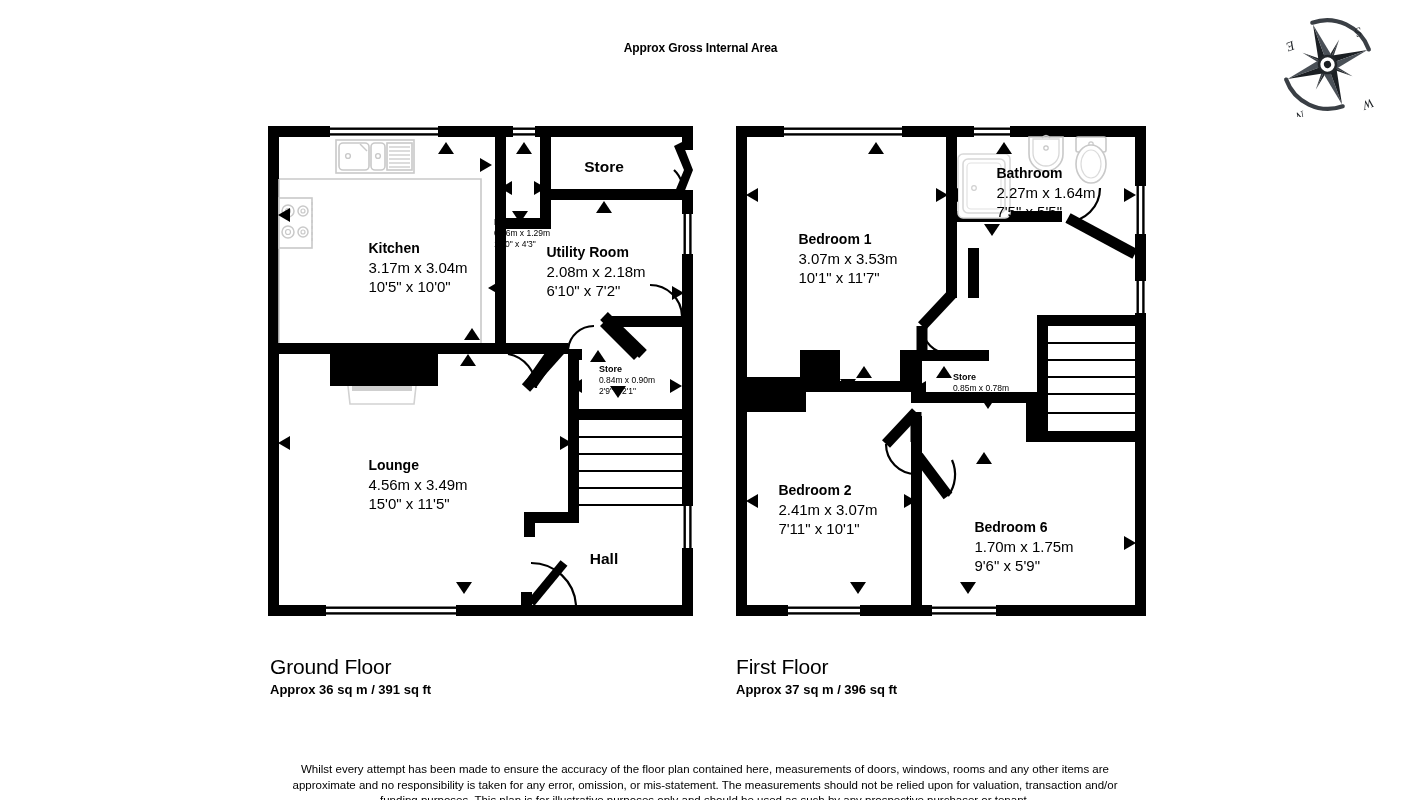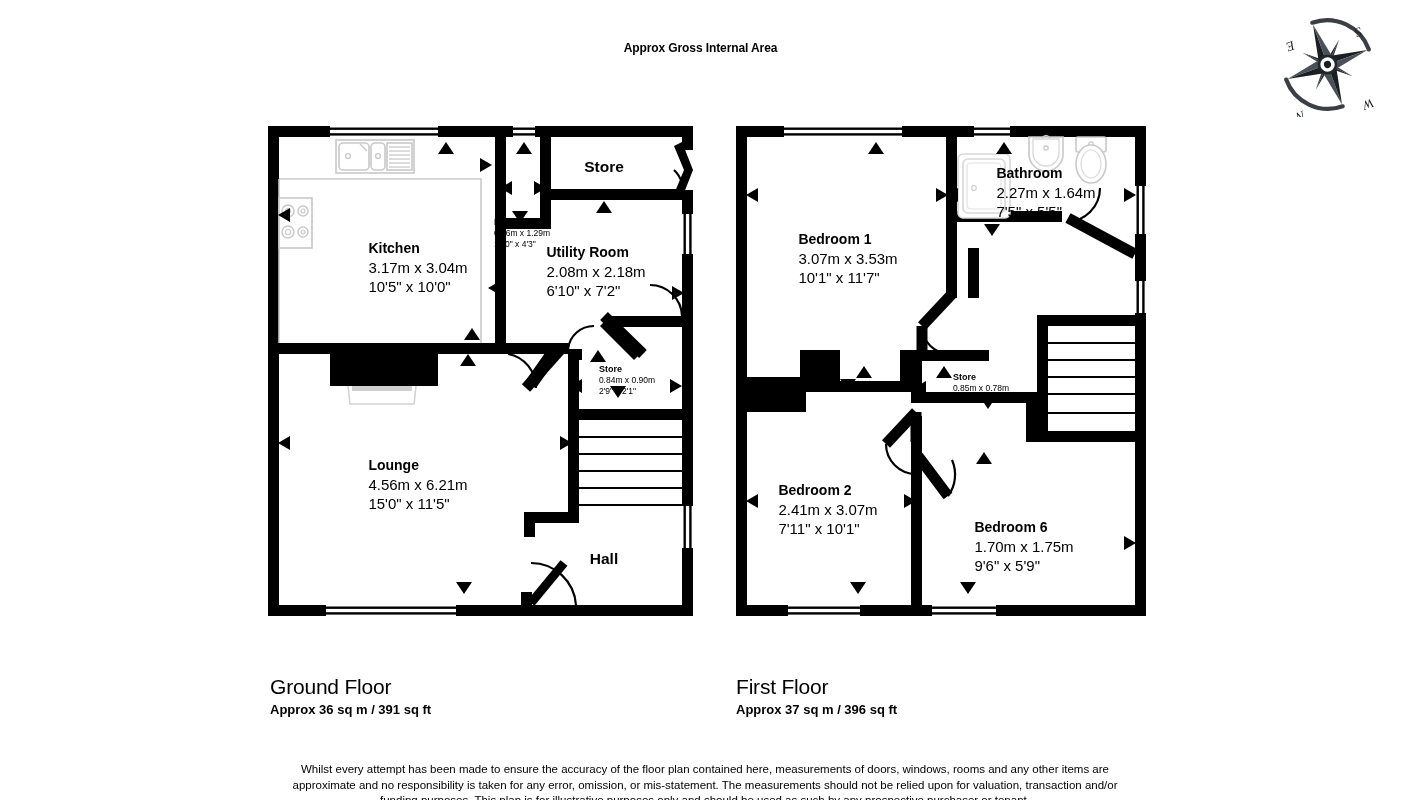--- a/index.html
+++ b/index.html
@@ -67,21 +67,21 @@
   .lbl .dim {
     font-size: 15px;
     line-height: 19px;
   }
   .lbl.plain .name { font-size: 15.5px; }
 
   .lbl.small .name { font-size: 9px; line-height: 11px; font-weight: bold; }
   .lbl.small .dim  { font-size: 8.5px; line-height: 10.5px; }
 
   
-  .floor-caption { position: absolute; margin-top: 20px; }
+  .floor-caption { position: absolute; }
   .floor-caption .title {
     font-size: 21px;
     line-height: 26px;
     letter-spacing: -0.2px;
   }
   .floor-caption .sub {
     font-size: 13px;
     font-weight: bold;
     line-height: 20px;
   }
@@ -358,21 +358,21 @@
     </div>
 
     <div class="lbl small" style="left:359px; top:238px;">
       <div class="name">Store</div>
       <div class="dim">0.84m x 0.90m</div>
       <div class="dim">2'9" x 2'1"</div>
     </div>
 
     <div class="lbl" style="left:150px; top:330px;">
       <div class="name">Lounge</div>
-      <div class="dim">4.56m x 6.21m</div>
+      <div class="dim">4.56m x 3.49m</div>
       <div class="dim">15'0" x 11'5"</div>
     </div>
 
     <div class="lbl plain" style="left:336px; top:423px;">
       <div class="name">Hall</div>
     </div>
   </div>
 
   <div class="plan" id="first-plan">
     <svg viewBox="0 0 410 490">

